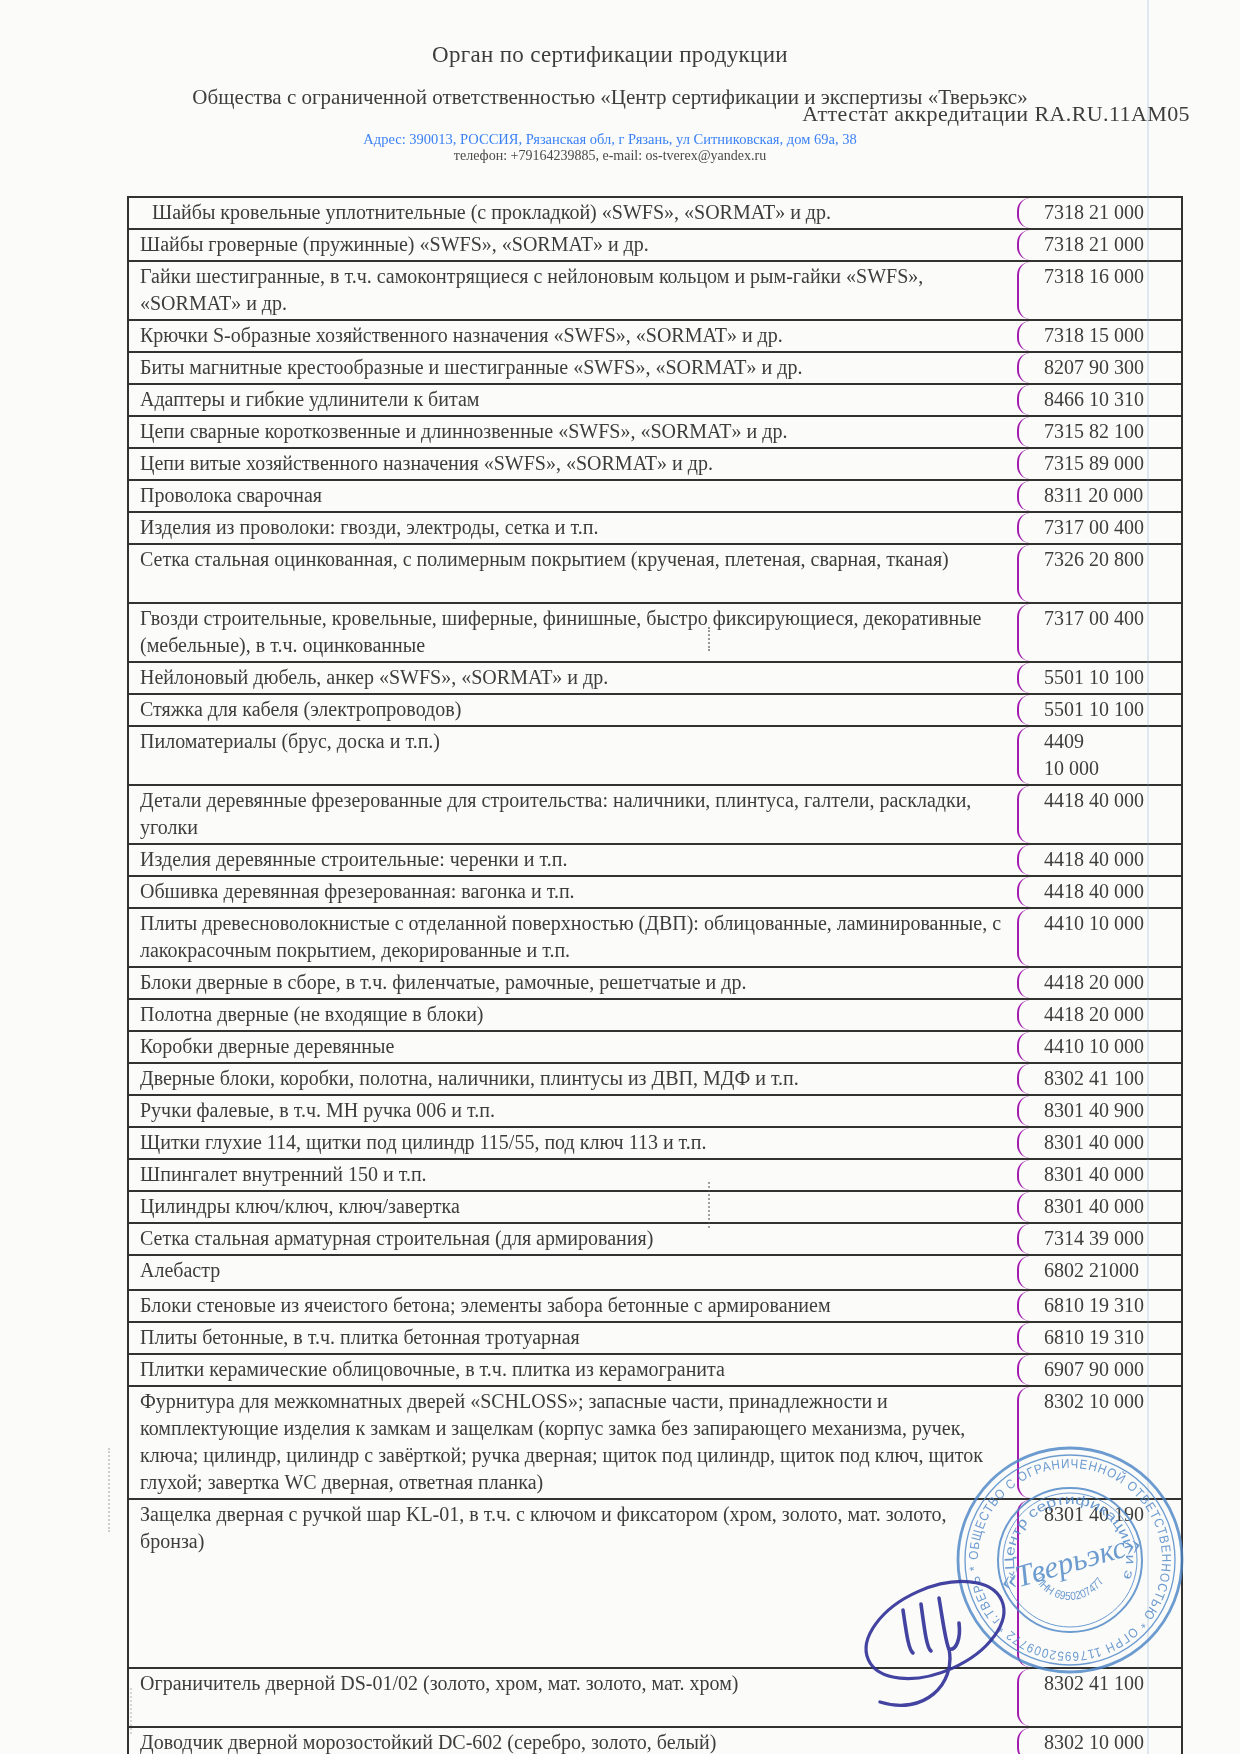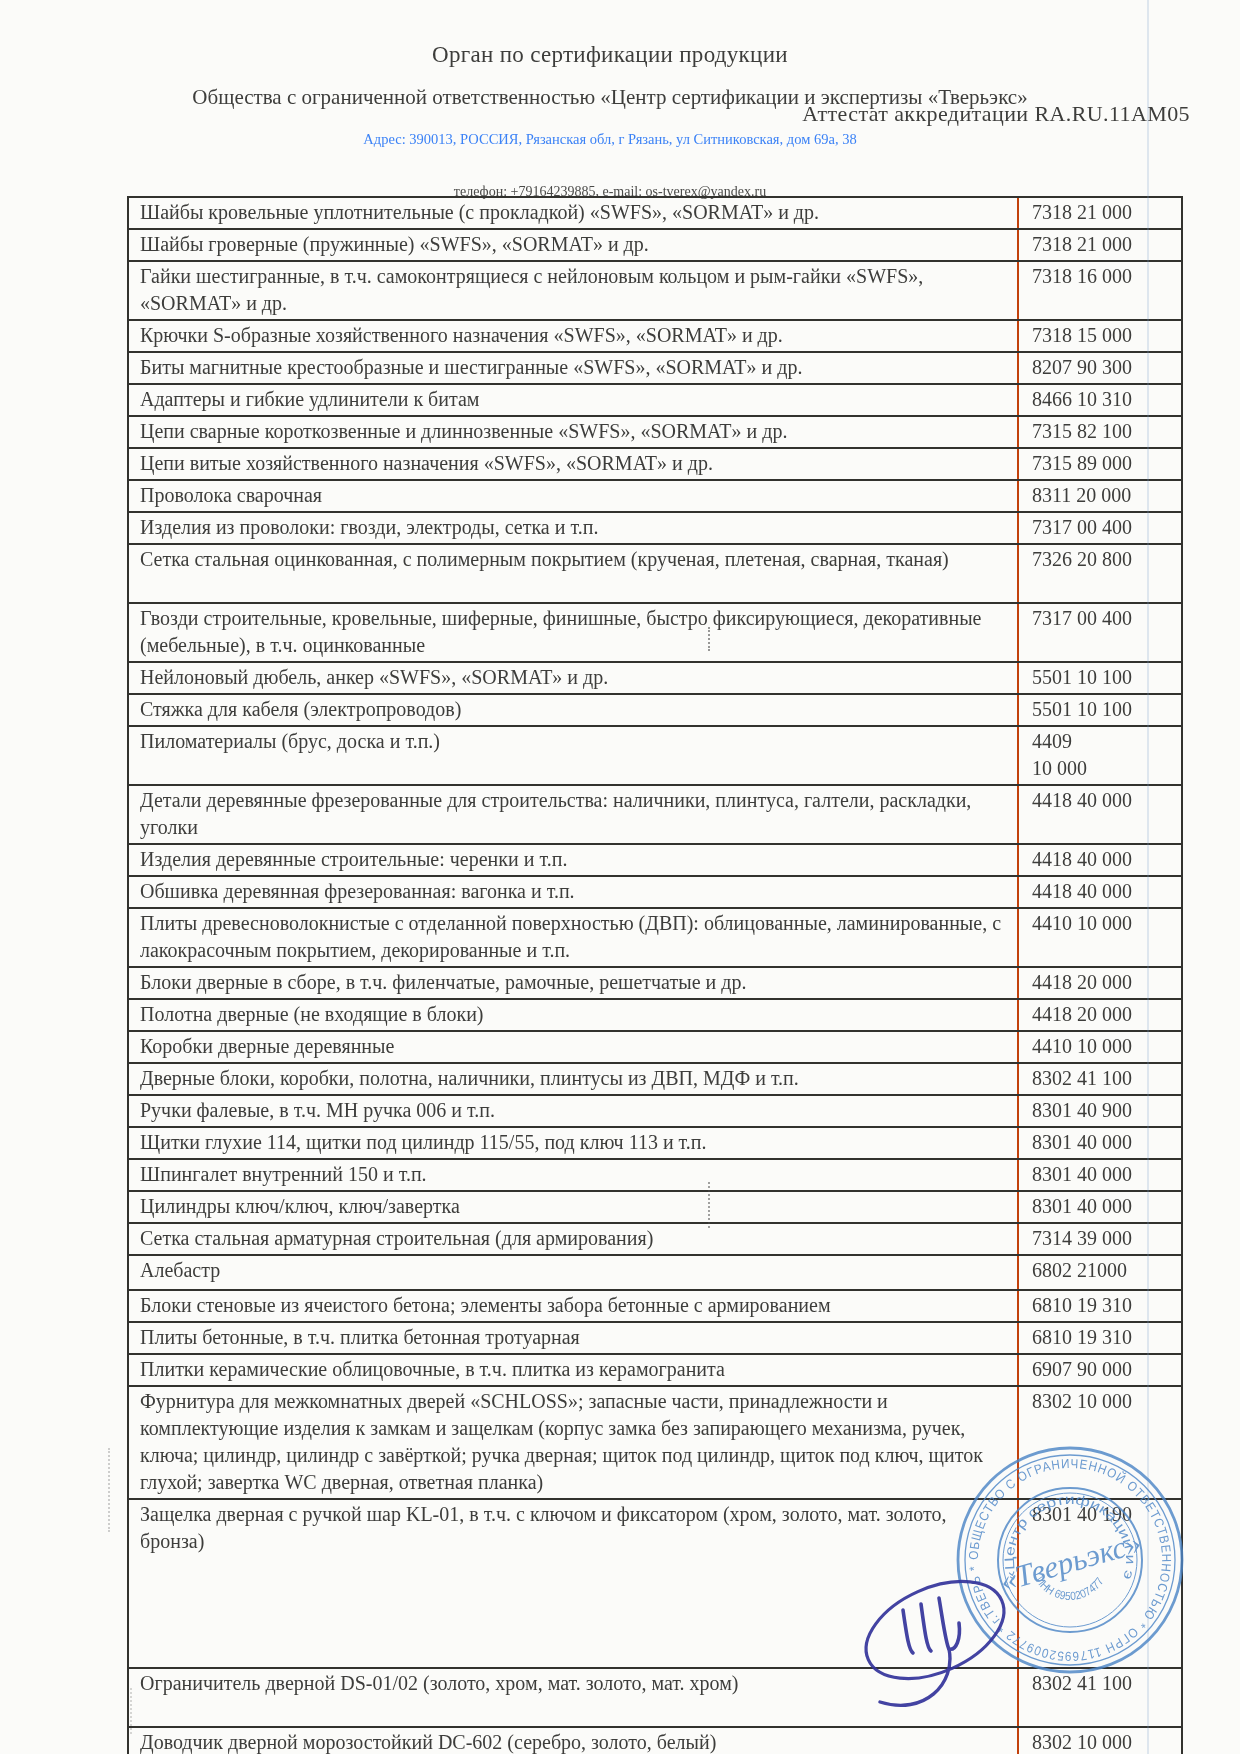--- a/index.html
+++ b/index.html
@@ -8,30 +8,30 @@
     background:#fbfbf9;
     font-family:"Liberation Serif", serif;
     color:#3d3d3b;
     overflow:hidden;
   }
   .hline{position:absolute;left:30px;width:1160px;text-align:center;white-space:nowrap;}
   #h-org1{top:42px;font-size:23px;letter-spacing:.3px;}
   #h-org2{top:85px;font-size:21px;}
   #h-accr{top:101px;font-size:22px;letter-spacing:.4px;text-align:right;}
   #h-addr{top:131px;font-size:14.5px;color:#3b82f6;}
-  #h-cont{top:148px;font-size:14px;color:#4a4a48;margin-top:36px;}
+  #h-cont{top:148px;font-size:14px;color:#4a4a48;}
 
   #tbl{
     position:absolute;left:127px;top:196px;width:1052px;
     border:2px solid #32322e;background:transparent;
   }
   .trow{display:grid;grid-template-columns:1fr 164px;border-top:2px solid #32322e;}
-  .trow:first-child{border-top:none;}
+  .trow:first-child{border-top:none;margin-left:12px;}
   .cell{padding:1px 8px 2px 11px;font-size:20px;line-height:27px;min-height:27px;}
-  .cell.code{border-left:2px solid #c2410c;padding-left:13px;white-space:pre-line;}
+  .cell.code{border-left:2px solid #a21caf;padding-left:25px;white-space:pre-line;border-radius:13px;}
   
   .trow:nth-child(3) .cell,.trow:nth-child(11) .cell,.trow:nth-child(12) .cell,
   .trow:nth-child(15) .cell,.trow:nth-child(16) .cell,.trow:nth-child(19) .cell,
   .trow:nth-child(35) .cell{min-height:54px;}
   .trow:nth-child(34) .cell{min-height:164px;}
   .trow:nth-child(29) .cell,.trow:nth-child(36) .cell,.trow:nth-child(37) .cell{min-height:30px;}
 
   .artifact{position:absolute;pointer-events:none;}
   #scan-vline{left:1147px;top:0;height:1754px;width:2px;background:rgba(120,155,200,.22);}
   #scan-dash1{left:708px;top:627px;height:24px;border-left:2px dotted rgba(70,70,70,.55);}

